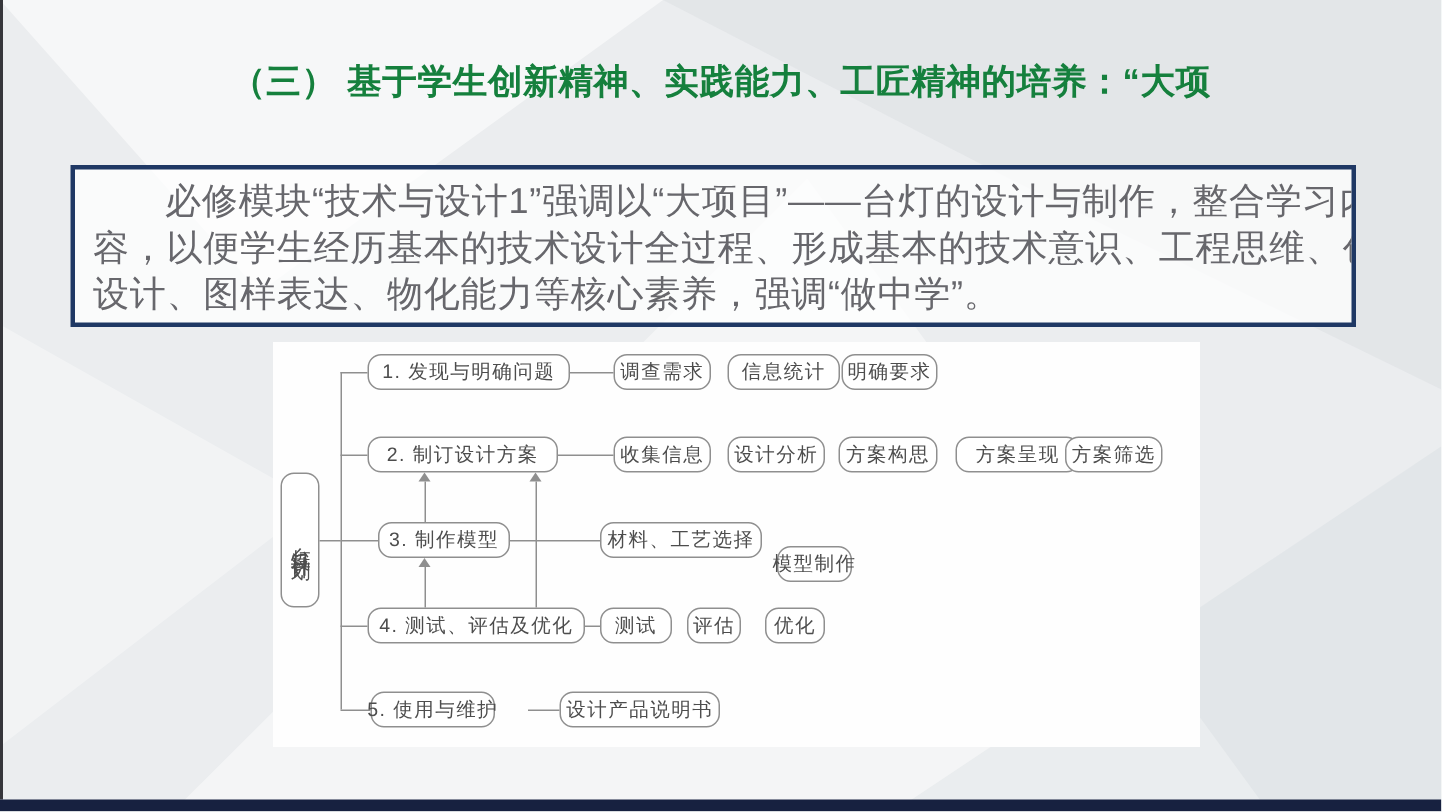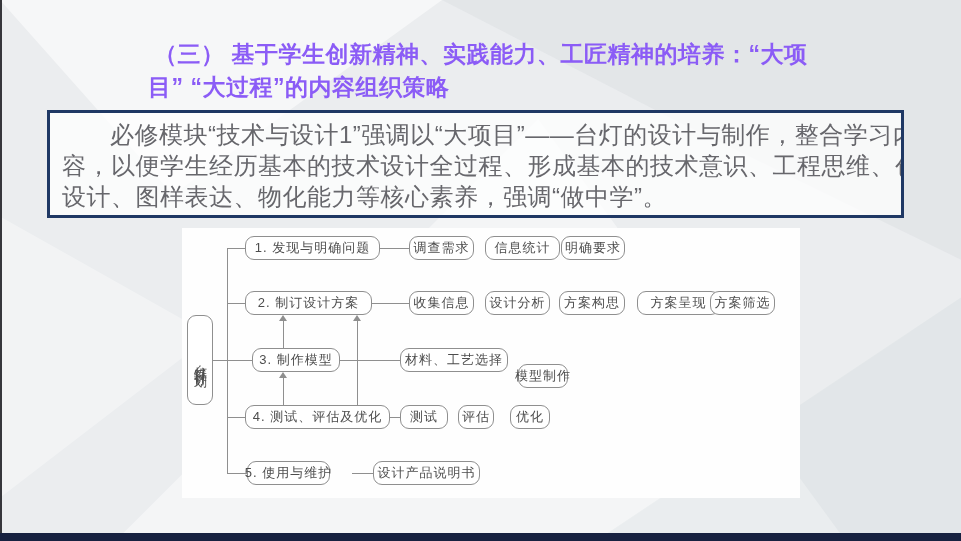--- a/index.html
+++ b/index.html
@@ -15,21 +15,21 @@
   .f2 { background:rgba(185,192,201,.16); clip-path:polygon(46% 0,100% 0,100% 48%,70% 22%); }
   .f3 { background:rgba(255,255,255,.45); clip-path:polygon(12% 100%,56% 22%,88% 100%); }
   .f4 { background:rgba(180,188,198,.14); clip-path:polygon(100% 55%,100% 100%,62% 100%); }
   .f5 { background:rgba(255,255,255,.35); clip-path:polygon(0 40%,22% 62%,0 92%); }
 
   .left-edge { position:absolute; left:0; top:0; width:2px; height:533px; background:#36363b; }
   .bottom-bar { position:absolute; left:0; bottom:0; width:961px; height:8px; background:#172140; }
 
   .title {
     position:absolute; left:148px; top:38px; width:760px;
-    color:#8b5cf6; font-size:23px; font-weight:bold; line-height:33px;
+    color:#15803d; font-size:23px; font-weight:bold; line-height:33px;
     letter-spacing:.5px;
   }
   .title .l1 { padding-left:6px; }
 
   .para-box {
     position:absolute; left:47px; top:110px; width:857px; height:108px;
     border:3px solid #1f3864; background:rgba(255,255,255,.75);
     padding:6px 12px 6px 12px;
     color:#67676c; font-size:24px; line-height:31px; letter-spacing:.5px;
     white-space:nowrap; overflow:hidden;
@@ -66,21 +66,20 @@
   <div class="facet f1"></div>
   <div class="facet f2"></div>
   <div class="facet f3"></div>
   <div class="facet f4"></div>
   <div class="facet f5"></div>
 
   <div class="left-edge"></div>
 
   <div class="title">
     <div class="l1">（三） 基于学生创新精神、实践能力、工匠精神的培养：“大项</div>
-    <div class="l2">目” “大过程”的内容组织策略</div>
   </div>
 
   <div class="para-box">
     <div class="ln1">必修模块“技术与设计1”强调以“大项目”——台灯的设计与制作，整合学习内</div>
     <div>容，以便学生经历基本的技术设计全过程、形成基本的技术意识、工程思维、创新</div>
     <div>设计、图样表达、物化能力等核心素养，强调“做中学”。</div>
   </div>
 
   <div class="panel">
 

